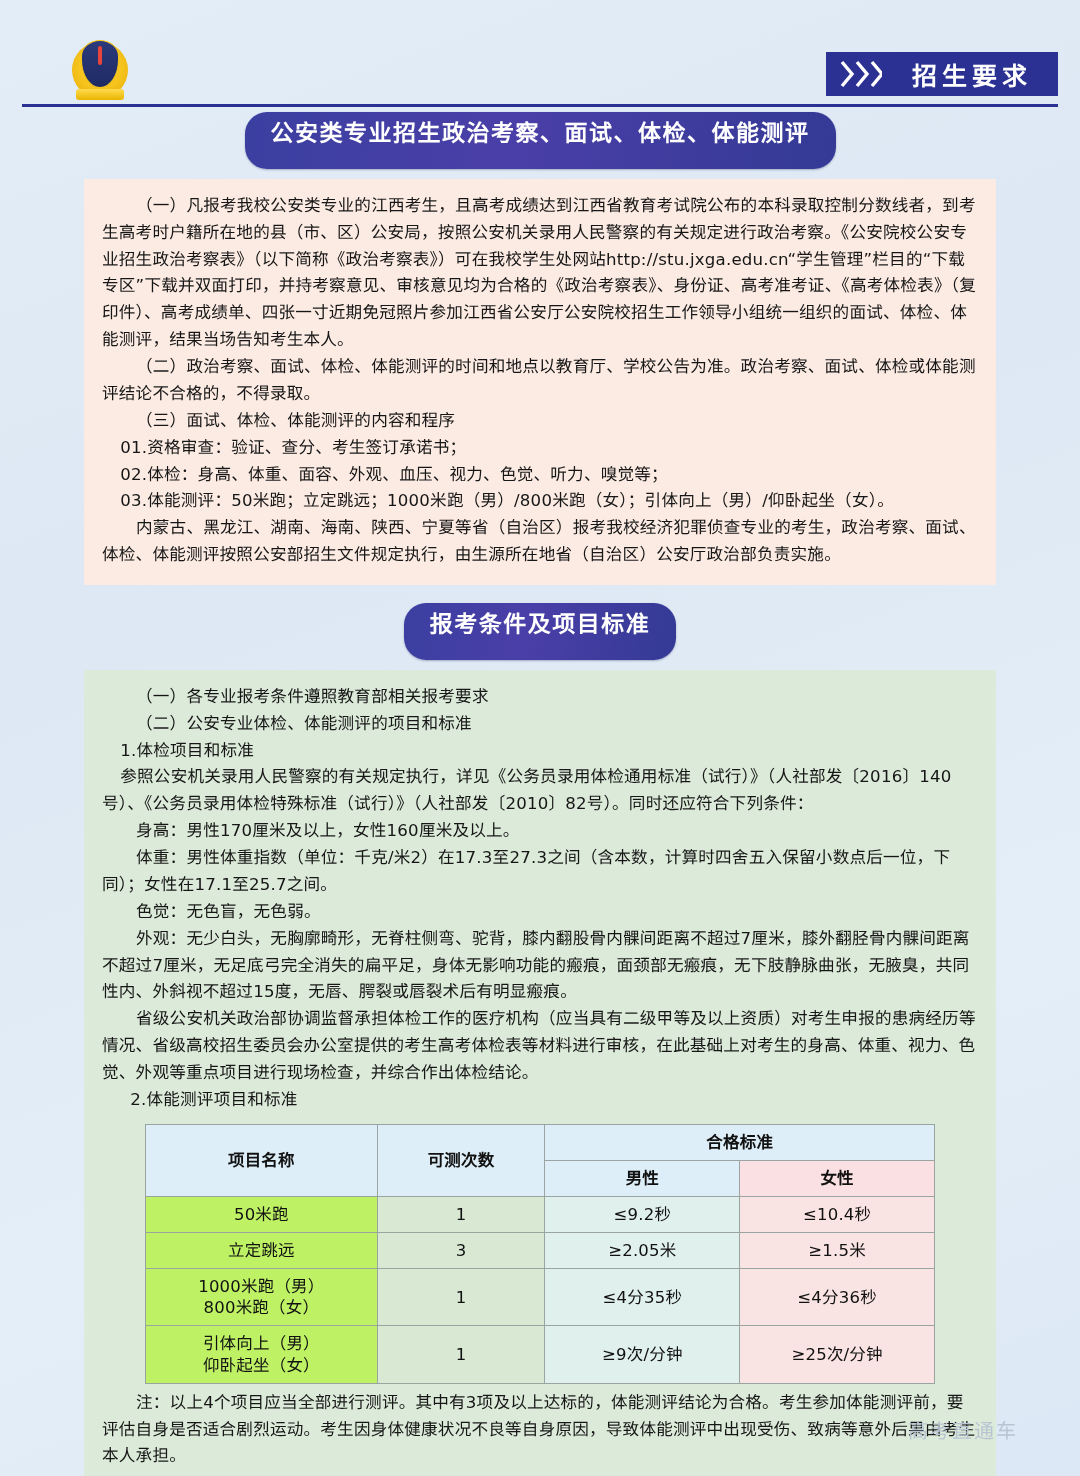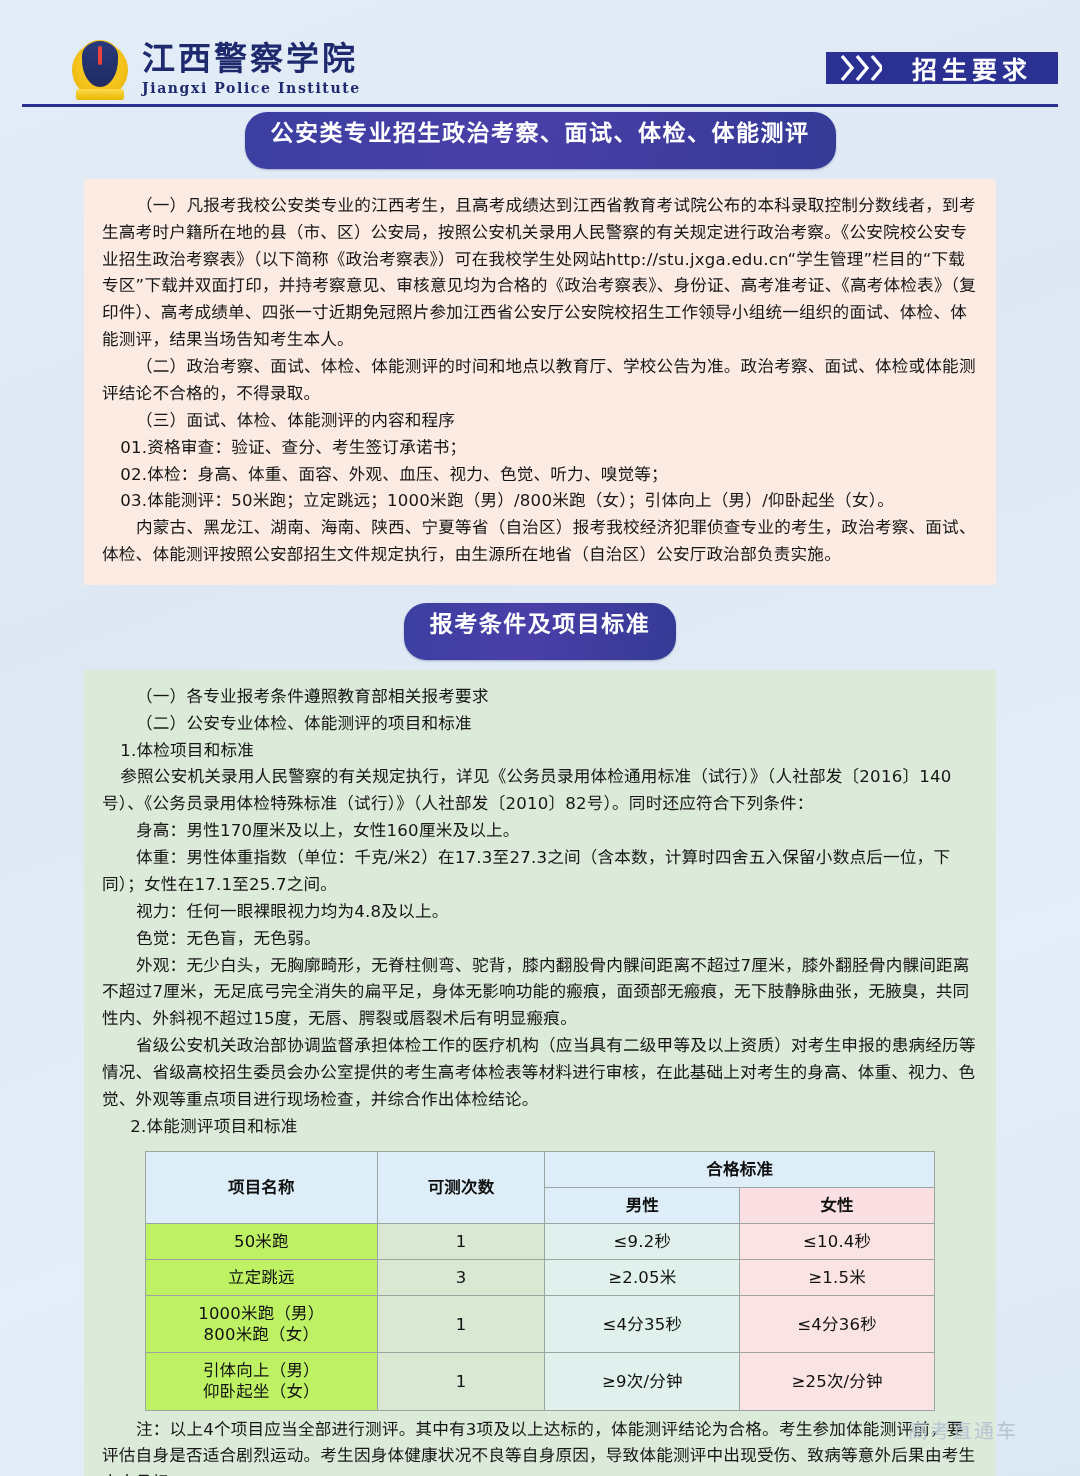--- a/index.html
+++ b/index.html
@@ -97,21 +97,21 @@
     letter-spacing: 1.6px;
     margin-top: 3px;
   }
 
   .header-banner {
     position: absolute;
     right: 22px;
     top: 52px;
     display: flex;
     align-items: stretch;
-    height: 32px;
+    height: 44px;
   }
   .chev {
     width: 15px;
     height: 30px;
   }
   .banner-plate {
     background: #2b3192;
     color: #ffffff;
     font-size: 25px;
     font-weight: 700;
@@ -216,24 +216,20 @@
 
 <div class="page">
 
   <div class="header">
 
     <div class="logo-block">
       <div class="badge">
         <div class="laurel"></div>
         <div class="shield"></div>
         <div class="ribbon"></div>
-      </div>
-      <div class="logo-text">
-        <div class="cn">江西警察学院</div>
-        <div class="en">Jiangxi Police Institute</div>
       </div>
     </div>
 
     <div class="header-banner">
       <div class="banner-chevbox">
         <svg class="chev" viewBox="0 0 15 30">
             <polyline points="2,3 12,15 2,27" fill="none" stroke="#ffffff" stroke-width="3.4"></polyline>
           </svg>
         <svg class="chev" viewBox="0 0 15 30">
             <polyline points="2,3 12,15 2,27" fill="none" stroke="#ffffff" stroke-width="3.4"></polyline>
@@ -273,21 +269,20 @@
   </div>
   <div class="gap-10"></div>
 
   <div class="box box-green">
     <p class="indent">（一）各专业报考条件遵照教育部相关报考要求</p>
     <p class="indent">（二）公安专业体检、体能测评的项目和标准</p>
     <p style="text-indent:1.1em">1.体检项目和标准</p>
     <p style="text-indent:1.1em">参照公安机关录用人民警察的有关规定执行，详见《公务员录用体检通用标准（试行）》（人社部发〔2016〕140号）、《公务员录用体检特殊标准（试行）》（人社部发〔2010〕82号）。同时还应符合下列条件：</p>
     <p style="text-indent:2.05em">身高：男性170厘米及以上，女性160厘米及以上。</p>
     <p style="text-indent:2.05em">体重：男性体重指数（单位：千克/米2）在17.3至27.3之间（含本数，计算时四舍五入保留小数点后一位，下同）；女性在17.1至25.7之间。</p>
-    <p style="text-indent:2.05em">视力：任何一眼裸眼视力均为4.8及以上。</p>
     <p style="text-indent:2.05em">色觉：无色盲，无色弱。</p>
     <p style="text-indent:2.05em">外观：无少白头，无胸廓畸形，无脊柱侧弯、驼背，膝内翻股骨内髁间距离不超过7厘米，膝外翻胫骨内髁间距离不超过7厘米，无足底弓完全消失的扁平足，身体无影响功能的瘢痕，面颈部无瘢痕，无下肢静脉曲张，无腋臭，共同性内、外斜视不超过15度，无唇、腭裂或唇裂术后有明显瘢痕。</p>
     <p style="text-indent:2.05em">省级公安机关政治部协调监督承担体检工作的医疗机构（应当具有二级甲等及以上资质）对考生申报的患病经历等情况、省级高校招生委员会办公室提供的考生高考体检表等材料进行审核，在此基础上对考生的身高、体重、视力、色觉、外观等重点项目进行现场检查，并综合作出体检结论。</p>
     <p style="text-indent:1.7em">2.体能测评项目和标准</p>
 
     <div class="tbl-wrap">
       <table class="fitness">
         <thead>
           <tr>
             <th class="th-blue" rowspan="2">项目名称</th>

